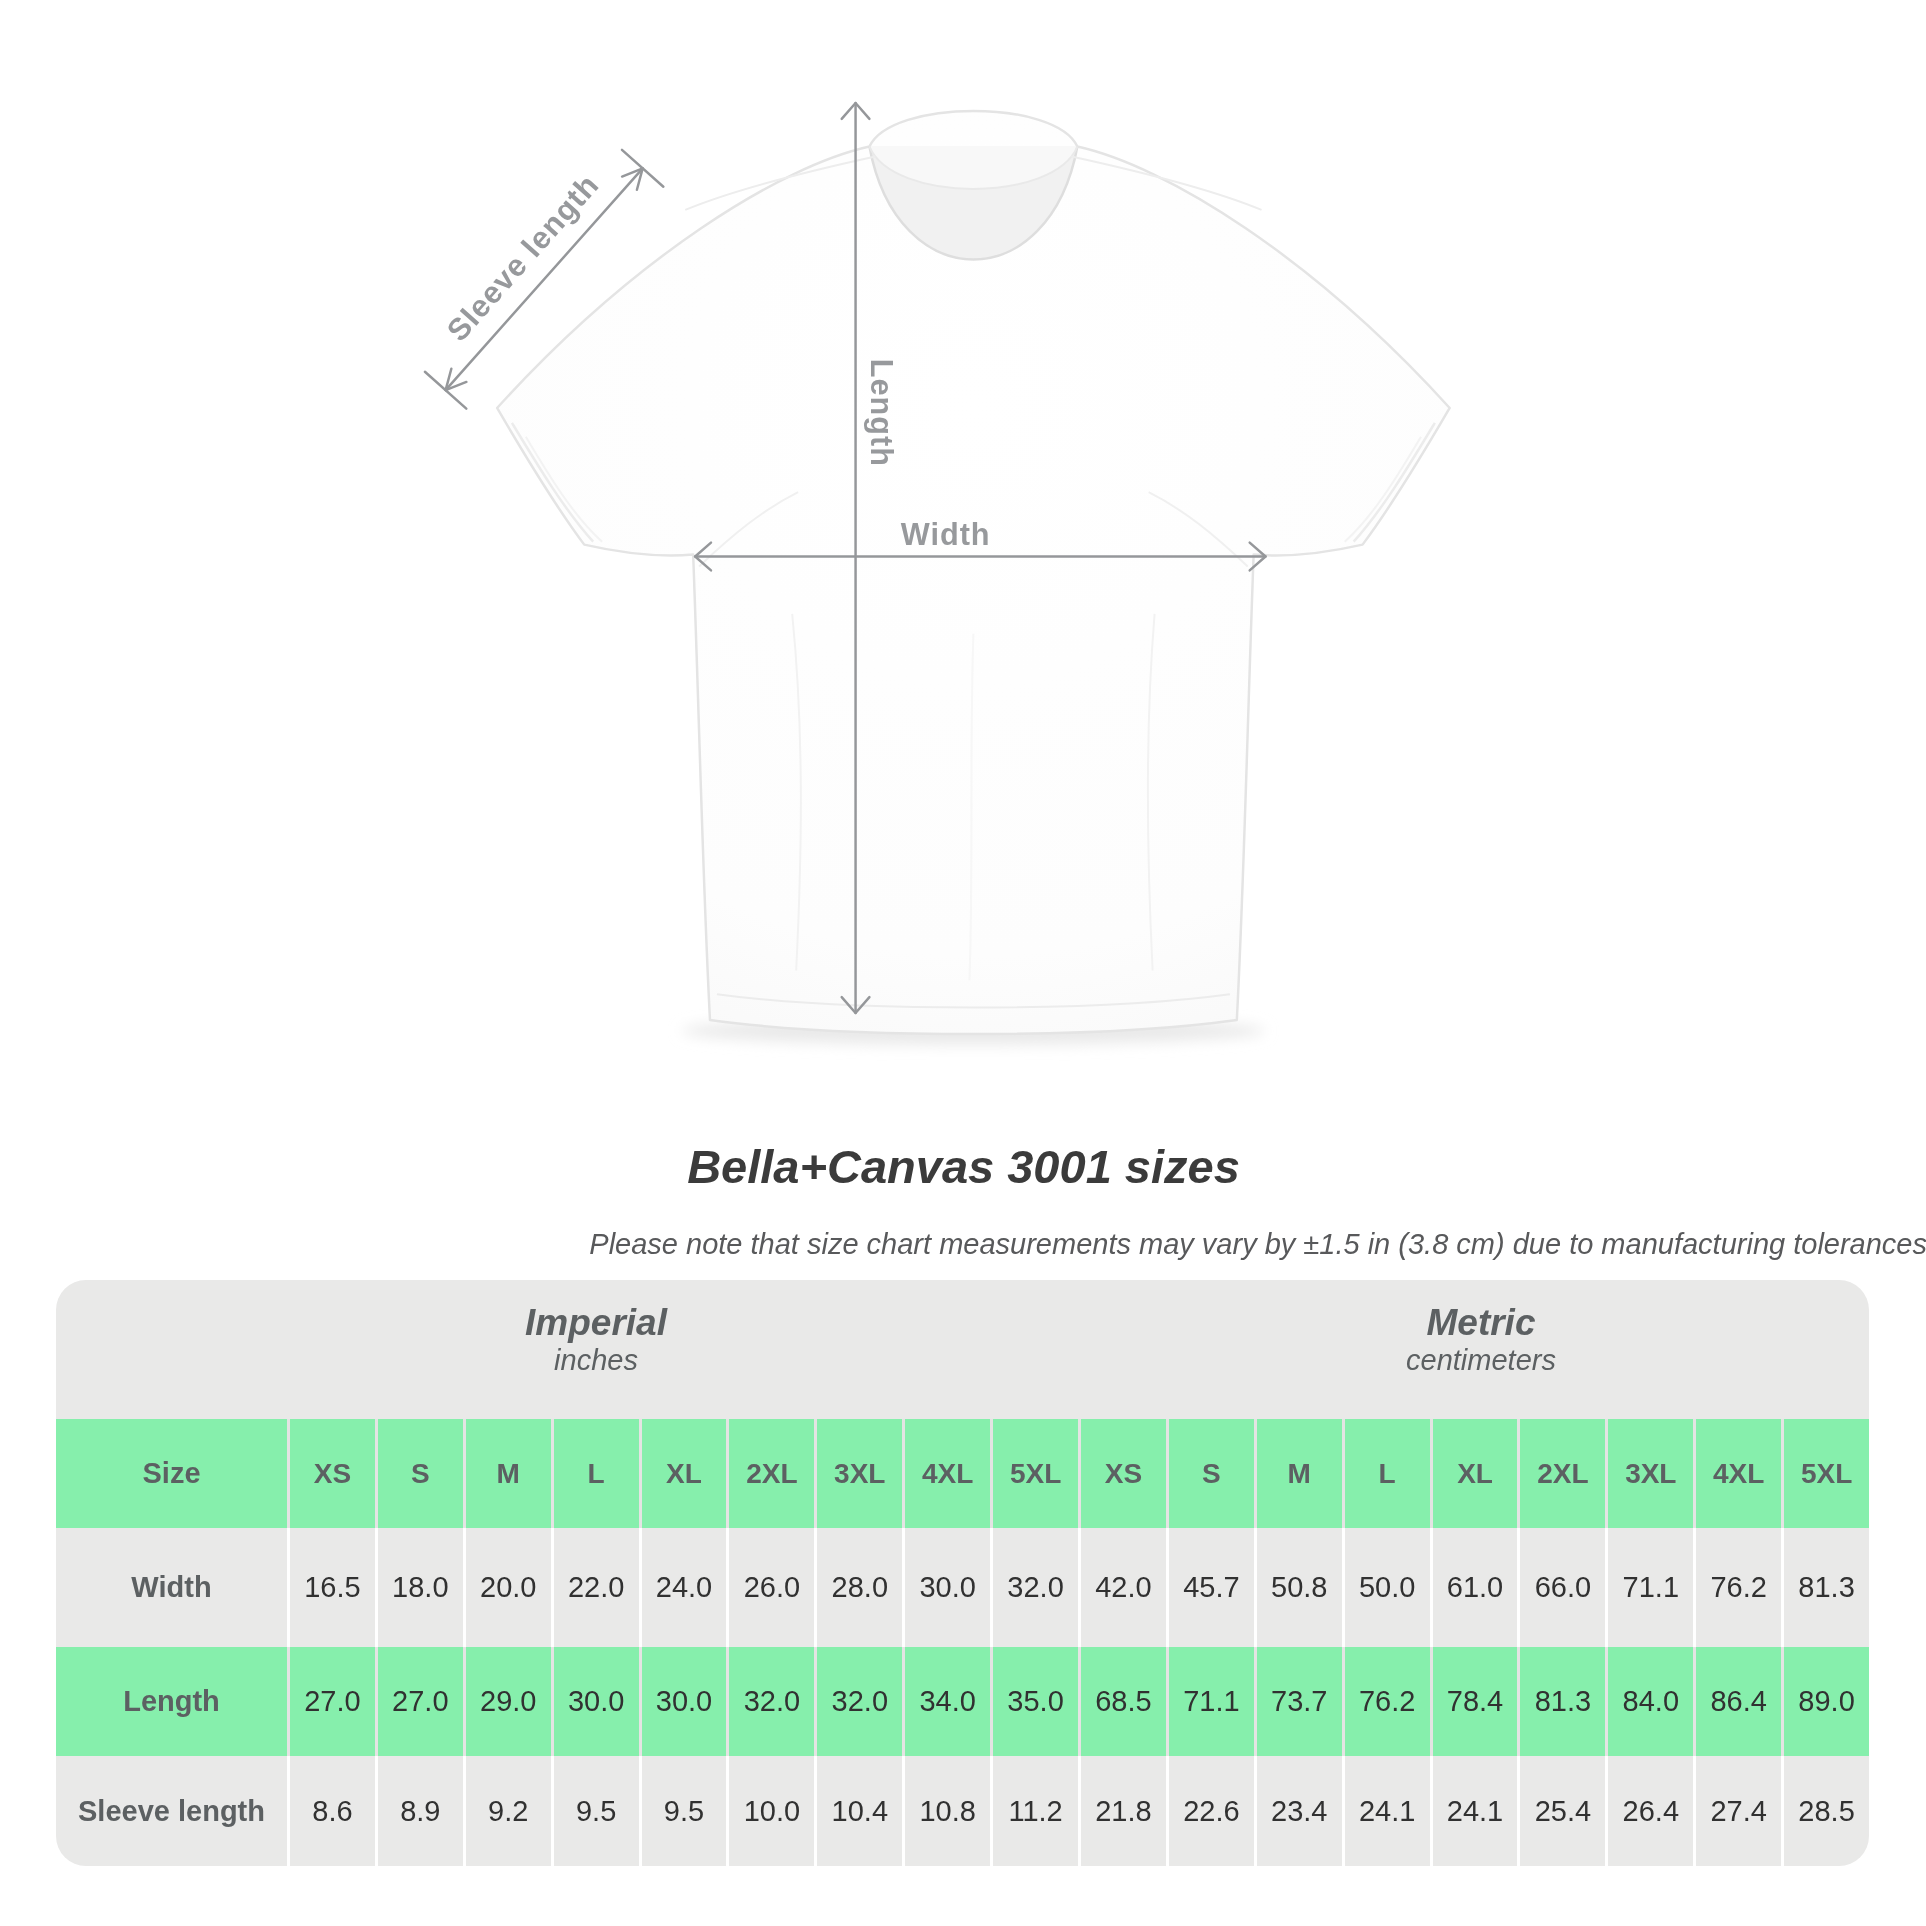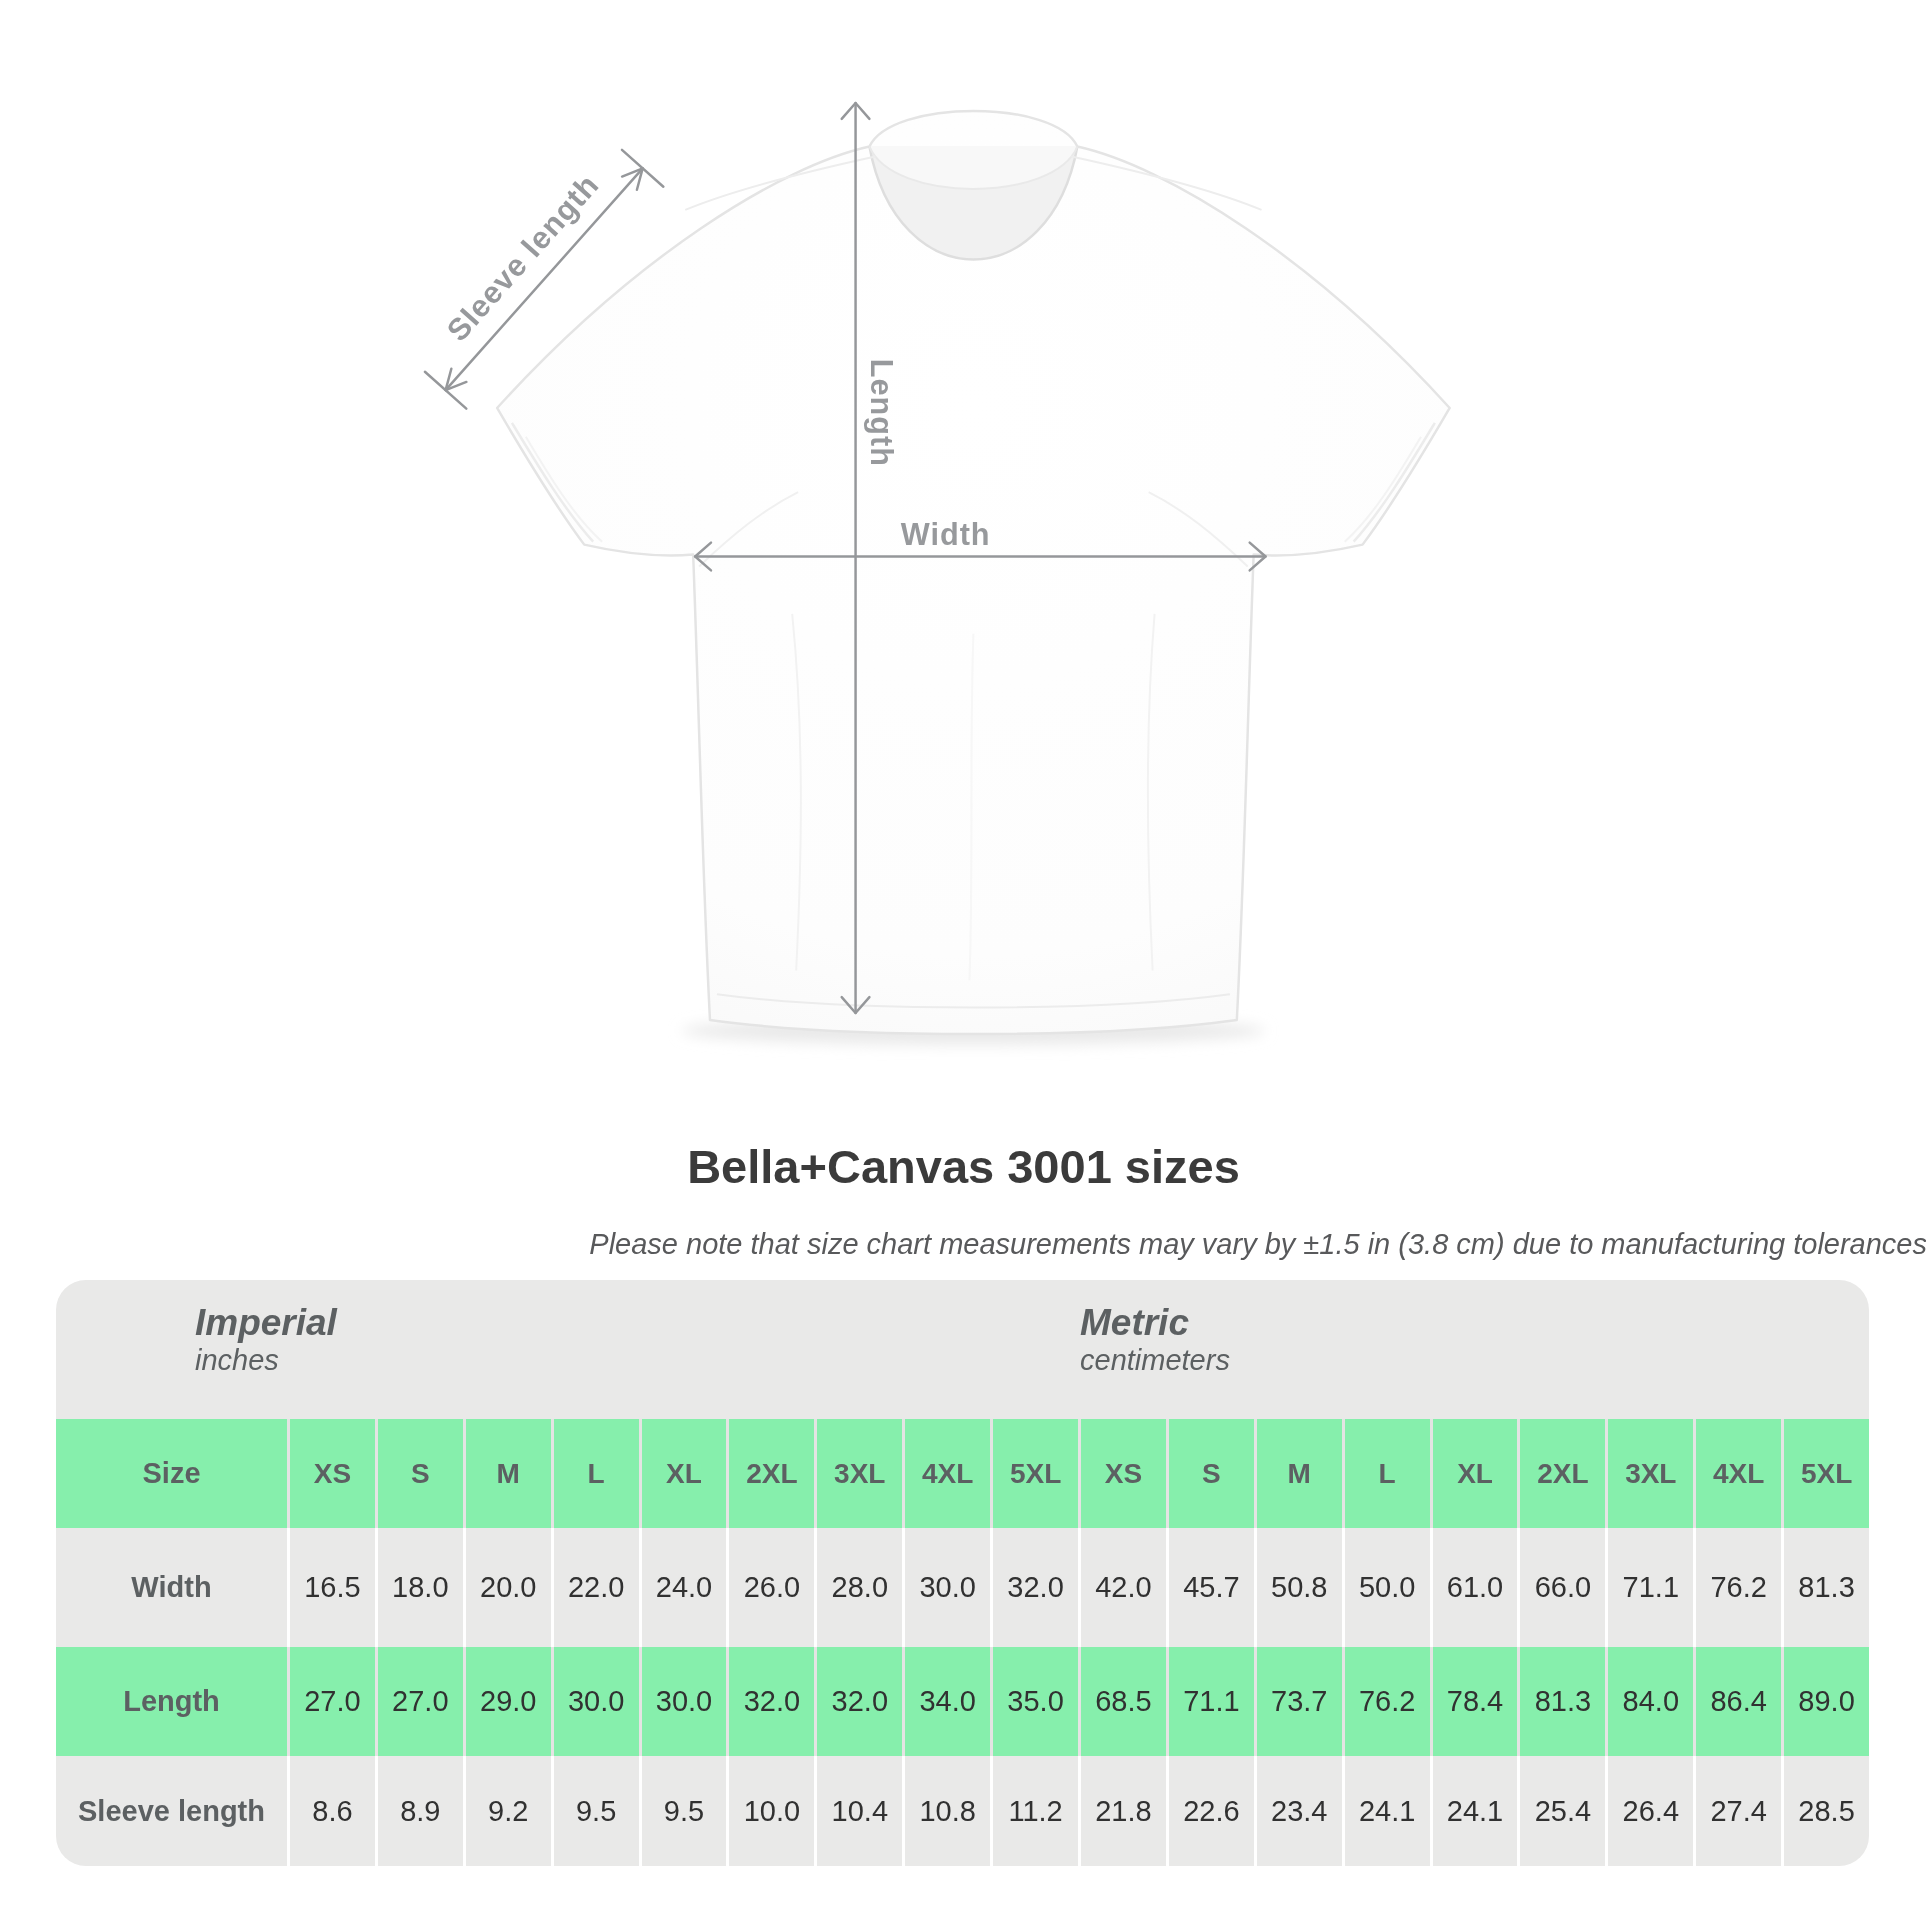--- a/index.html
+++ b/index.html
@@ -9,32 +9,32 @@
     font-family:"Liberation Sans",sans-serif;
     position:relative;overflow:hidden;
   }
   .diagram-svg{position:absolute;left:0;top:0}
   .ann-label{
     font-family:"Liberation Sans",sans-serif;
     font-weight:bold;font-size:31px;fill:#97999c;letter-spacing:1px;
   }
   .page-title{
     position:absolute;top:1139px;left:0;width:100%;margin:0;
-    text-align:center;font-size:47px;font-weight:bold;color:#3b3b3b;
+    text-align:center;font-size:47px;font-weight:bold;color:#3b3b3b;font-style:italic;
   }
   .note{
     position:absolute;top:1228px;left:0;width:100%;margin:0;
     text-align:right;font-size:29px;font-style:italic;color:#58595b;
   }
   .size-table{
     position:absolute;left:56px;top:1280px;width:1813px;height:586px;
     border-radius:30px;overflow:hidden;
   }
   .band{height:139px;background:#e9e9e8;position:relative}
-  .section{position:absolute;top:22px;}
+  .section{position:absolute;top:22px;text-align:center}
   .section .sec-label{font-size:37px;font-weight:bold;font-style:italic;color:#5c6062}
   .section .sec-sub{font-size:29px;font-style:italic;color:#5c6062;}
   .section.imperial{left:139px;width:802px}
   .section.metric{left:1024px;width:802px}
   .row{display:flex}
   .row .cell{display:flex;align-items:center;justify-content:center}
   .row .label{width:231px;flex:none;font-weight:bold;font-size:29px;color:#5c6062}
   .row .cells{flex:1;display:flex;border-left:3px solid var(--sep)}
   .cells .cell{flex:1;font-size:29px;color:#313131}
   .cells .cell + .cell{border-left:3px solid var(--sep)}

